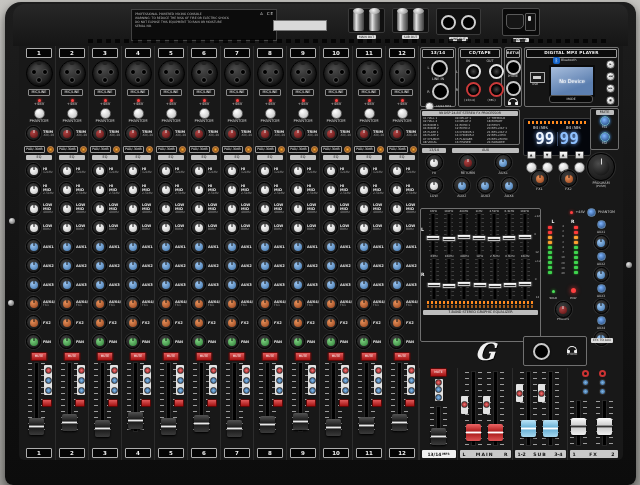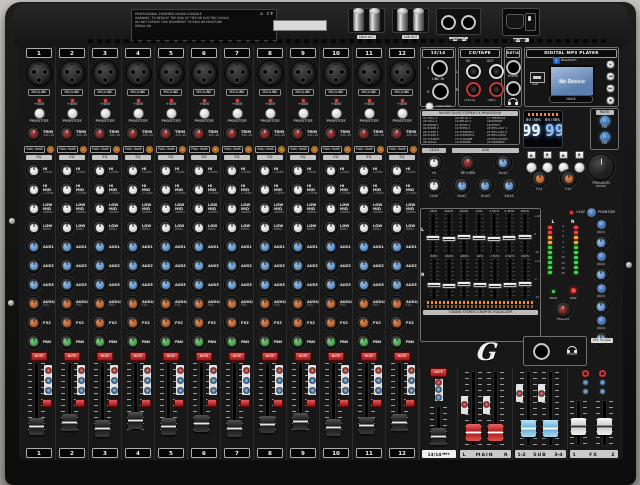--- a/index.html
+++ b/index.html
@@ -1933,21 +1933,21 @@
               <span>18 ROTARY</span>
               <span>19 PITCH</span>
               <span>20 REV+DLY 1</span>
               <span>21 REV+DLY 2</span>
               <span>22 REV+CHO</span>
               <span>23 REV+ECHO</span>
               <span>24 KARAOKE</span>
             </div>
         </div>
 
-        <div class="mbox fxd" style="left:104px;top:64px;width:40px;height:38px">
+        <div class="mbox fxd" style="left:104px;top:72px;width:68px;height:38px">
           <div class="dotrow"></div>
           <div class="times">
             <span>04:50s</span>
             <span>04:50s</span>
           </div>
           <div class="bignums">
             <span class="n1">99</span>
             <em></em>
             <span class="n2">99</span>
           </div>

